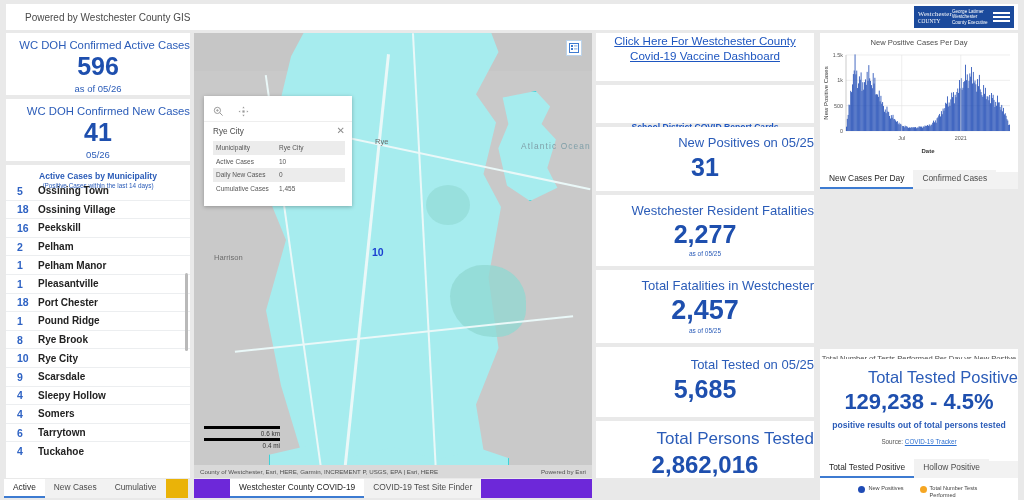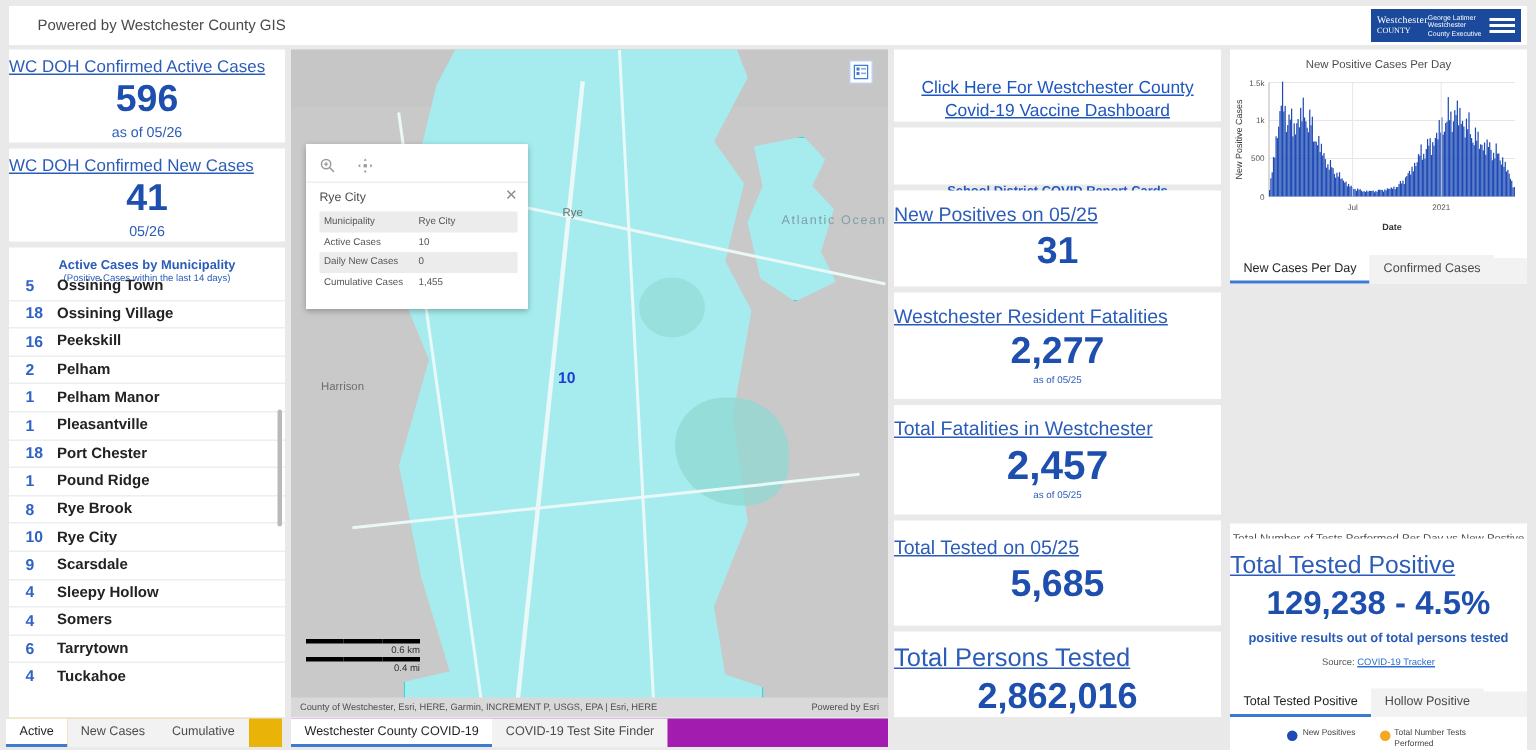--- a/index.html
+++ b/index.html
@@ -24,21 +24,21 @@
     padding:0 4px; overflow:hidden;
   }
   .logo-left { font-size:5.4px; color:#fff; line-height:1.15; font-family:"Liberation Serif", serif; }
   .logo-left .lg-b { font-size:6.6px; letter-spacing:.2px;}
   .logo-mid { font-size:4.6px; color:#fff; line-height:1.2; text-align:left; }
   .logo-bars { display:flex; flex-direction:column; gap:1.6px; }
   .logo-bars i { display:block; width:17px; height:2.2px; background:#fff; }
 
   
   .card { background:#ffffff; position:absolute; }
-  .stat-title { color:#2b5cb8; text-align:left; font-weight:400;text-decoration:underline; }
+  .stat-title { color:#2b5cb8; text-align:right; font-weight:400; }
   .stat-num { color:#1e4fae; text-align:center; font-weight:700; }
   .stat-sub { color:#2b5cb8; text-align:center; }
   .c-active { left:6px; top:33px; width:184px; height:62px; padding-top:6px; }
   .c-active .stat-title { font-size:11.3px; }
   .c-active .stat-num { font-size:25px; line-height:29px; margin-top:1px; }
   .c-active .stat-sub { font-size:9.5px; margin-top:2px; }
 
   .c-new { left:6px; top:99px; width:184px; height:62px; padding-top:6px; }
   .c-new .stat-title { font-size:11.3px; }
   .c-new .stat-num { font-size:25px; line-height:29px; margin-top:1px; }
@@ -127,26 +127,26 @@
   .sc-bar i:nth-child(2) { background:transparent; border-top:3px solid #000; }
   .sc-txt { font-size:6.4px; text-align:right; line-height:8px; color:#333; }
   .map-attr {
     position:absolute; left:0; bottom:0; width:398px; height:13px;
     background:#d9d9d9; display:flex; align-items:center;
     justify-content:space-between; padding:0 6px;
   }
   .map-attr span { font-size:6.2px; color:#4f4f4f; }
   .tabs-map {
     position:absolute; left:194px; top:479px; width:398px; height:19px;
-    background:#a21caf; display:flex; align-items:flex-end;
+    background:#6d28d9; display:flex; align-items:flex-end;padding-left:36px;
   }
 
   
   .c-link1 { left:596px; top:33px; width:218px; height:48px;
-             display:flex; align-items:flex-end; justify-content:center; }
+             display:flex; align-items:flex-start; justify-content:center; }
   .c-link1 a { font-size:11.6px; color:#1e56c0; text-decoration:underline;
                text-align:center; line-height:15px; font-weight:400; }
   .c-link2 { left:596px; top:85px; width:218px; height:38px;
              display:flex; align-items:center; justify-content:center; }
   .c-link2 a { font-size:8.6px; color:#1e56c0; text-decoration:underline;
                text-align:center; font-weight:600;margin-top:46px; }
   .c-np { left:596px; top:127px; width:218px; height:64px; padding-top:8px; }
   .c-np .stat-title { font-size:13px; }
   .c-np .stat-num { font-size:25px; margin-top:3px; }
 

